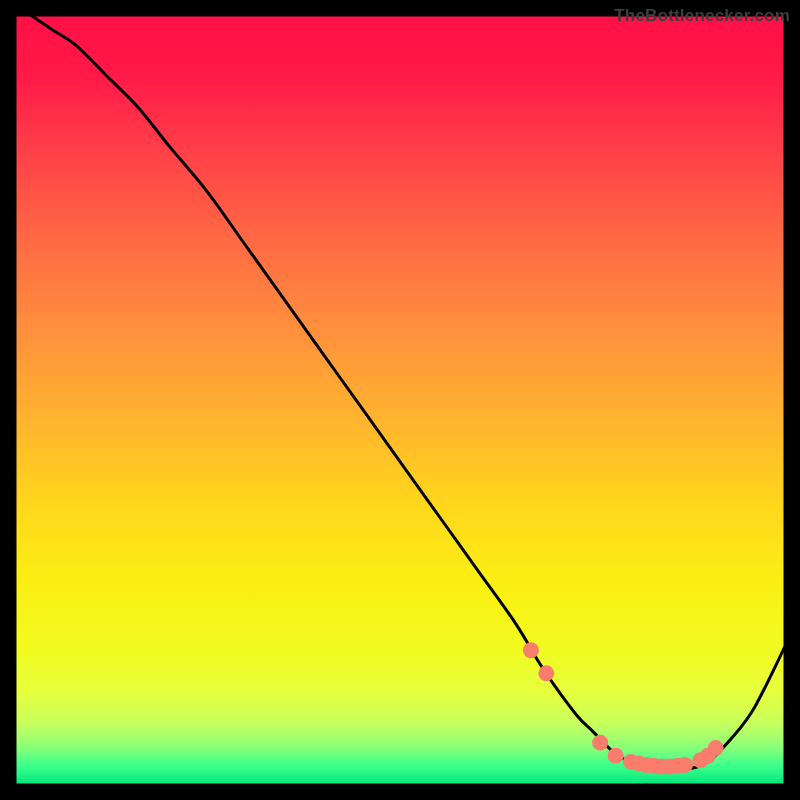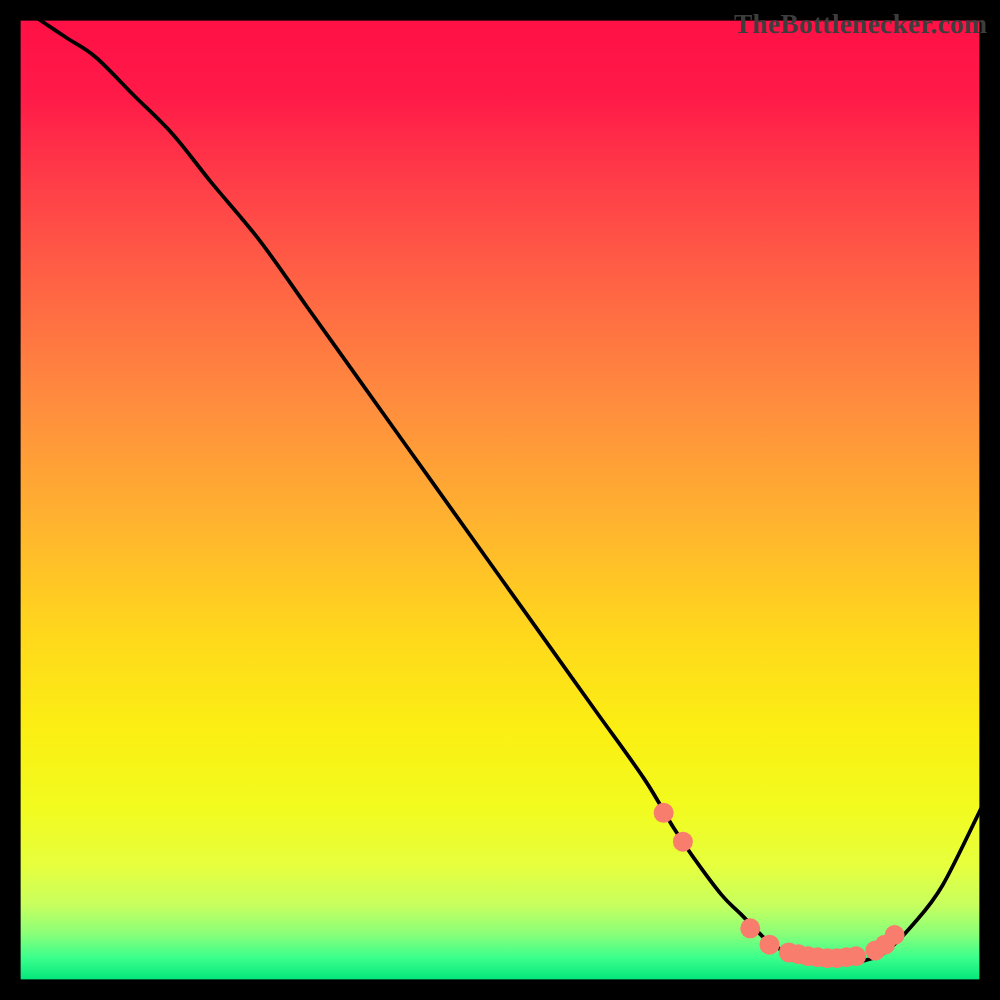--- a/index.html
+++ b/index.html
@@ -16,25 +16,24 @@
     width: 800px;
     height: 800px;
   }
   svg {
     display: block;
   }
   .watermark {
     position: absolute;
     top: 6px;
     right: 10px;
-    font-size: 22px;
+    font-size: 17px;
     font-weight: 600;
     color: #3d3d3d;
     letter-spacing: 0.2px;
-    font-family: Liberation Serif, serif;
   }
 </style>
 </head>
 <body>
 
 <div class="chart-container">
   <svg id="chart-svg" width="800" height="800" viewBox="0 0 800 800">
     <defs>
       <linearGradient id="bgGrad" x1="0" y1="0" x2="0" y2="1">
           <stop offset="0%" stop-color="#ff1046"></stop>

